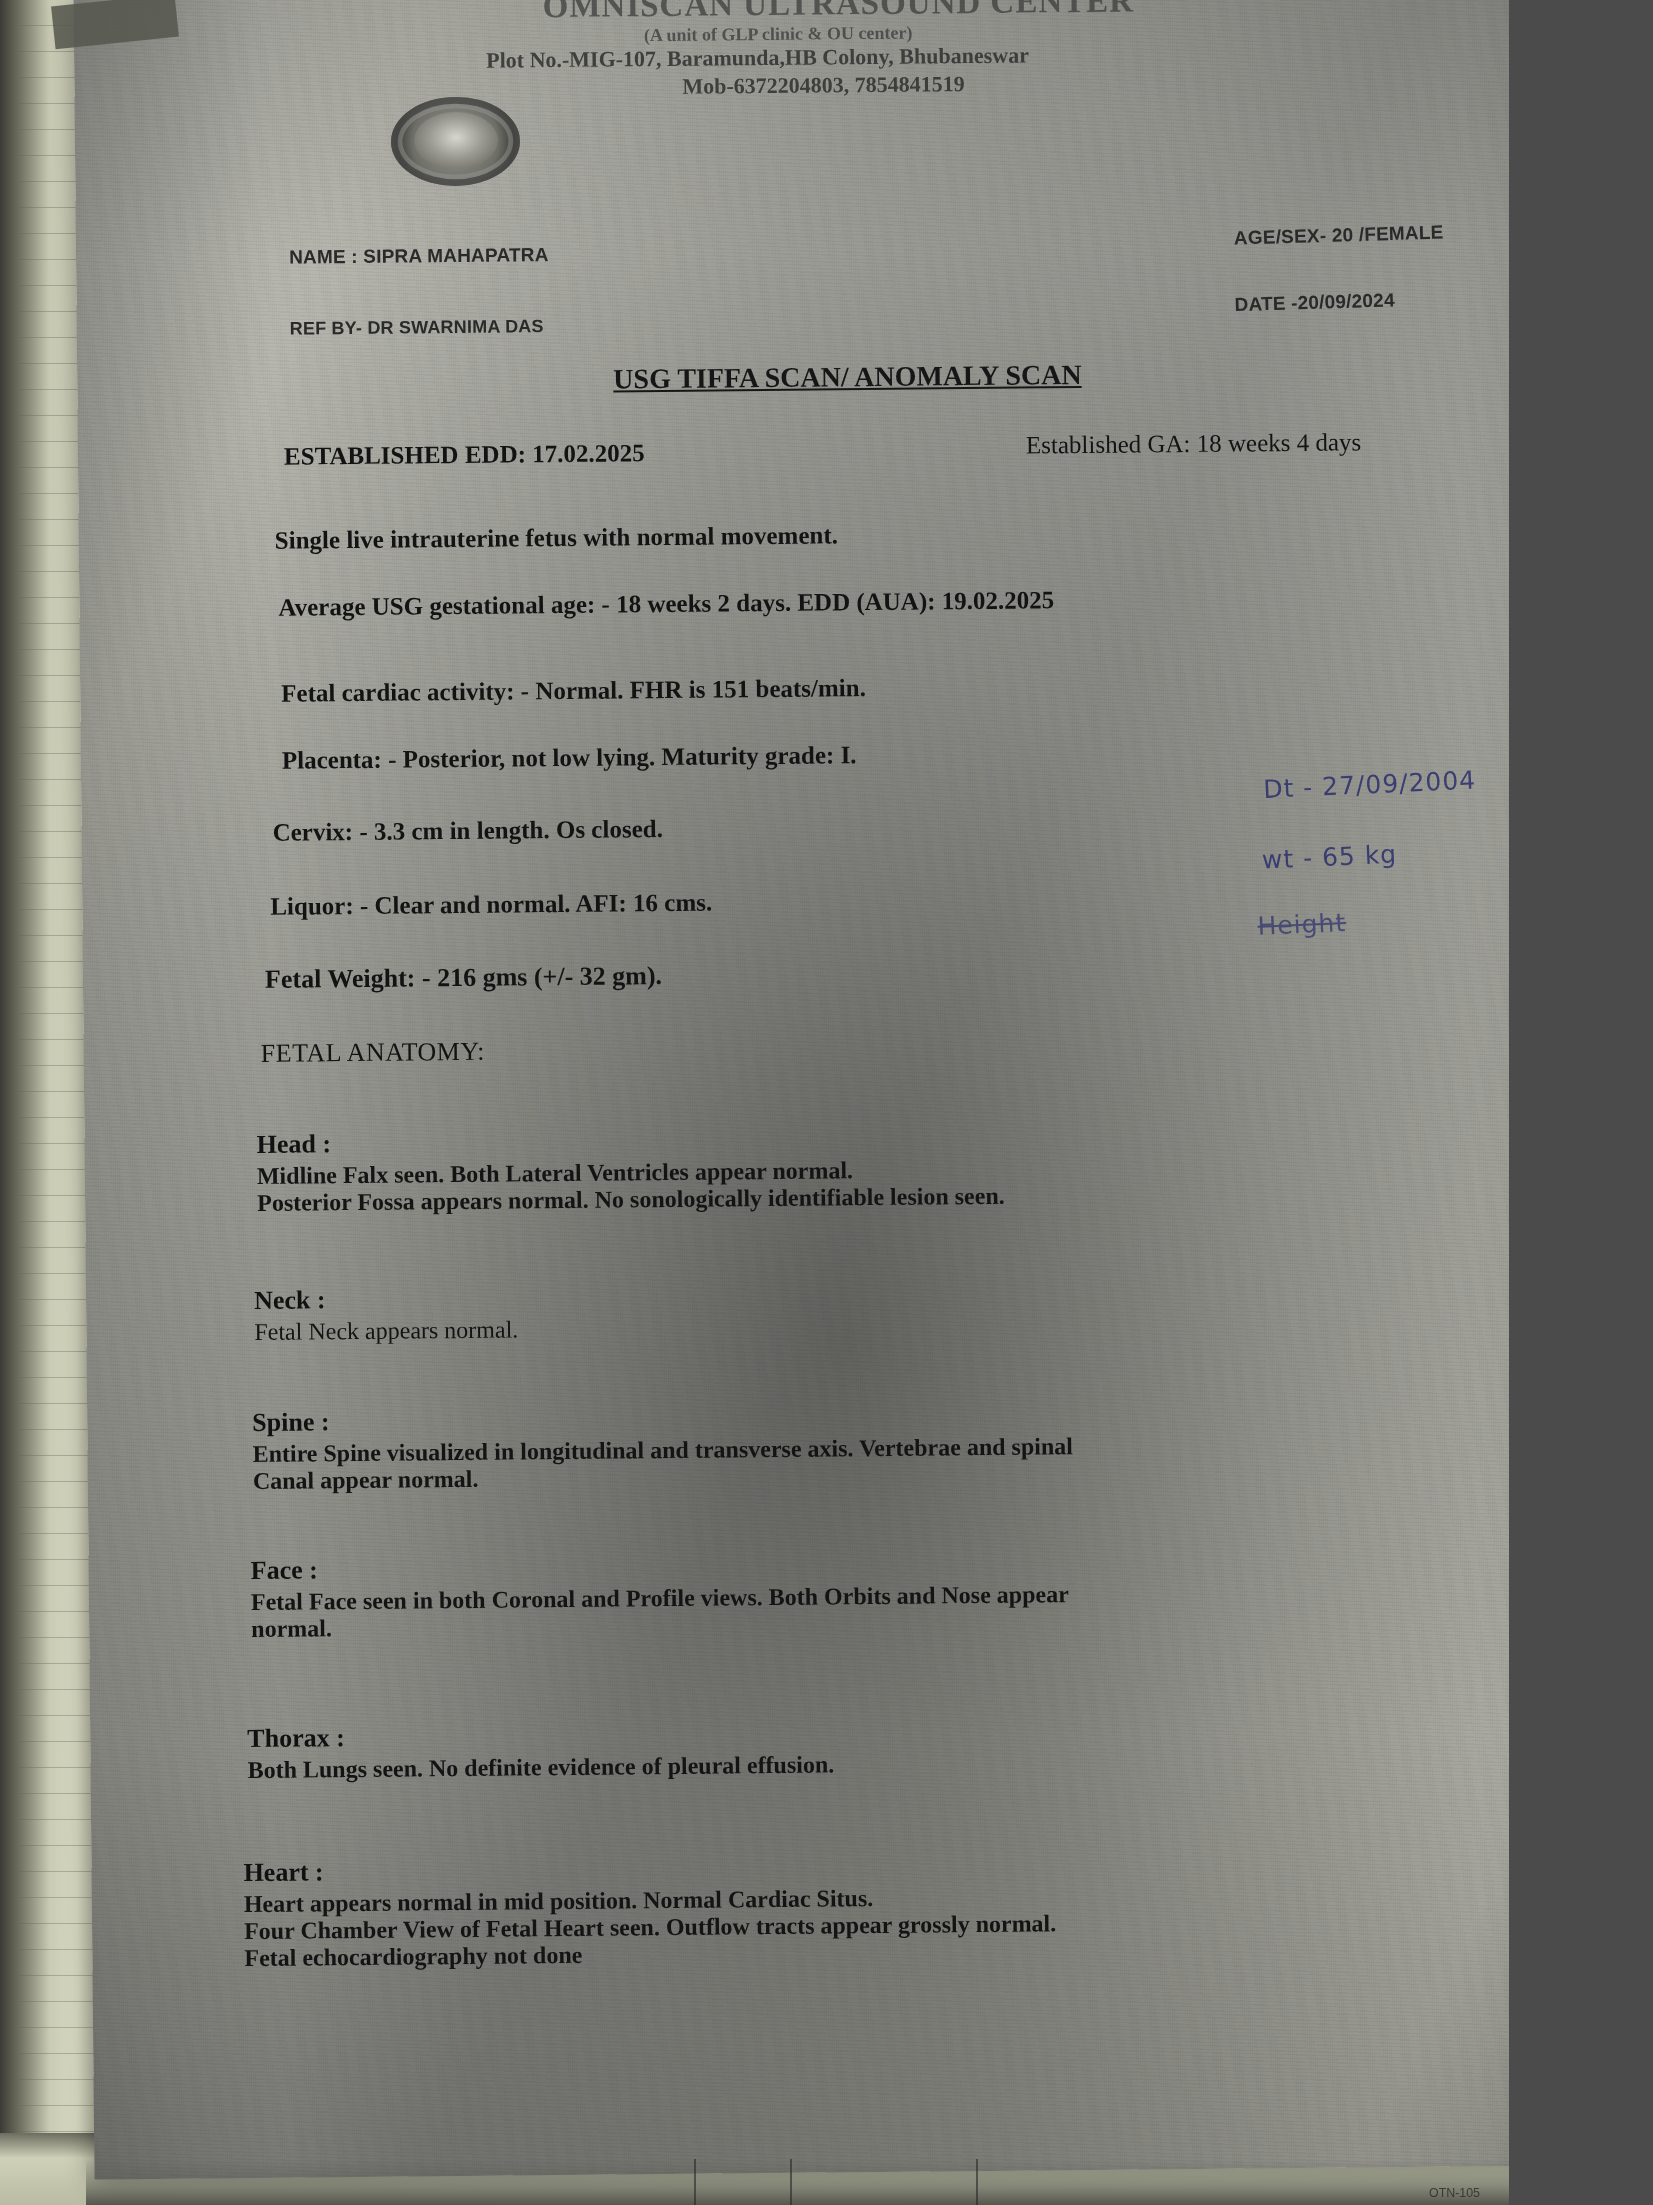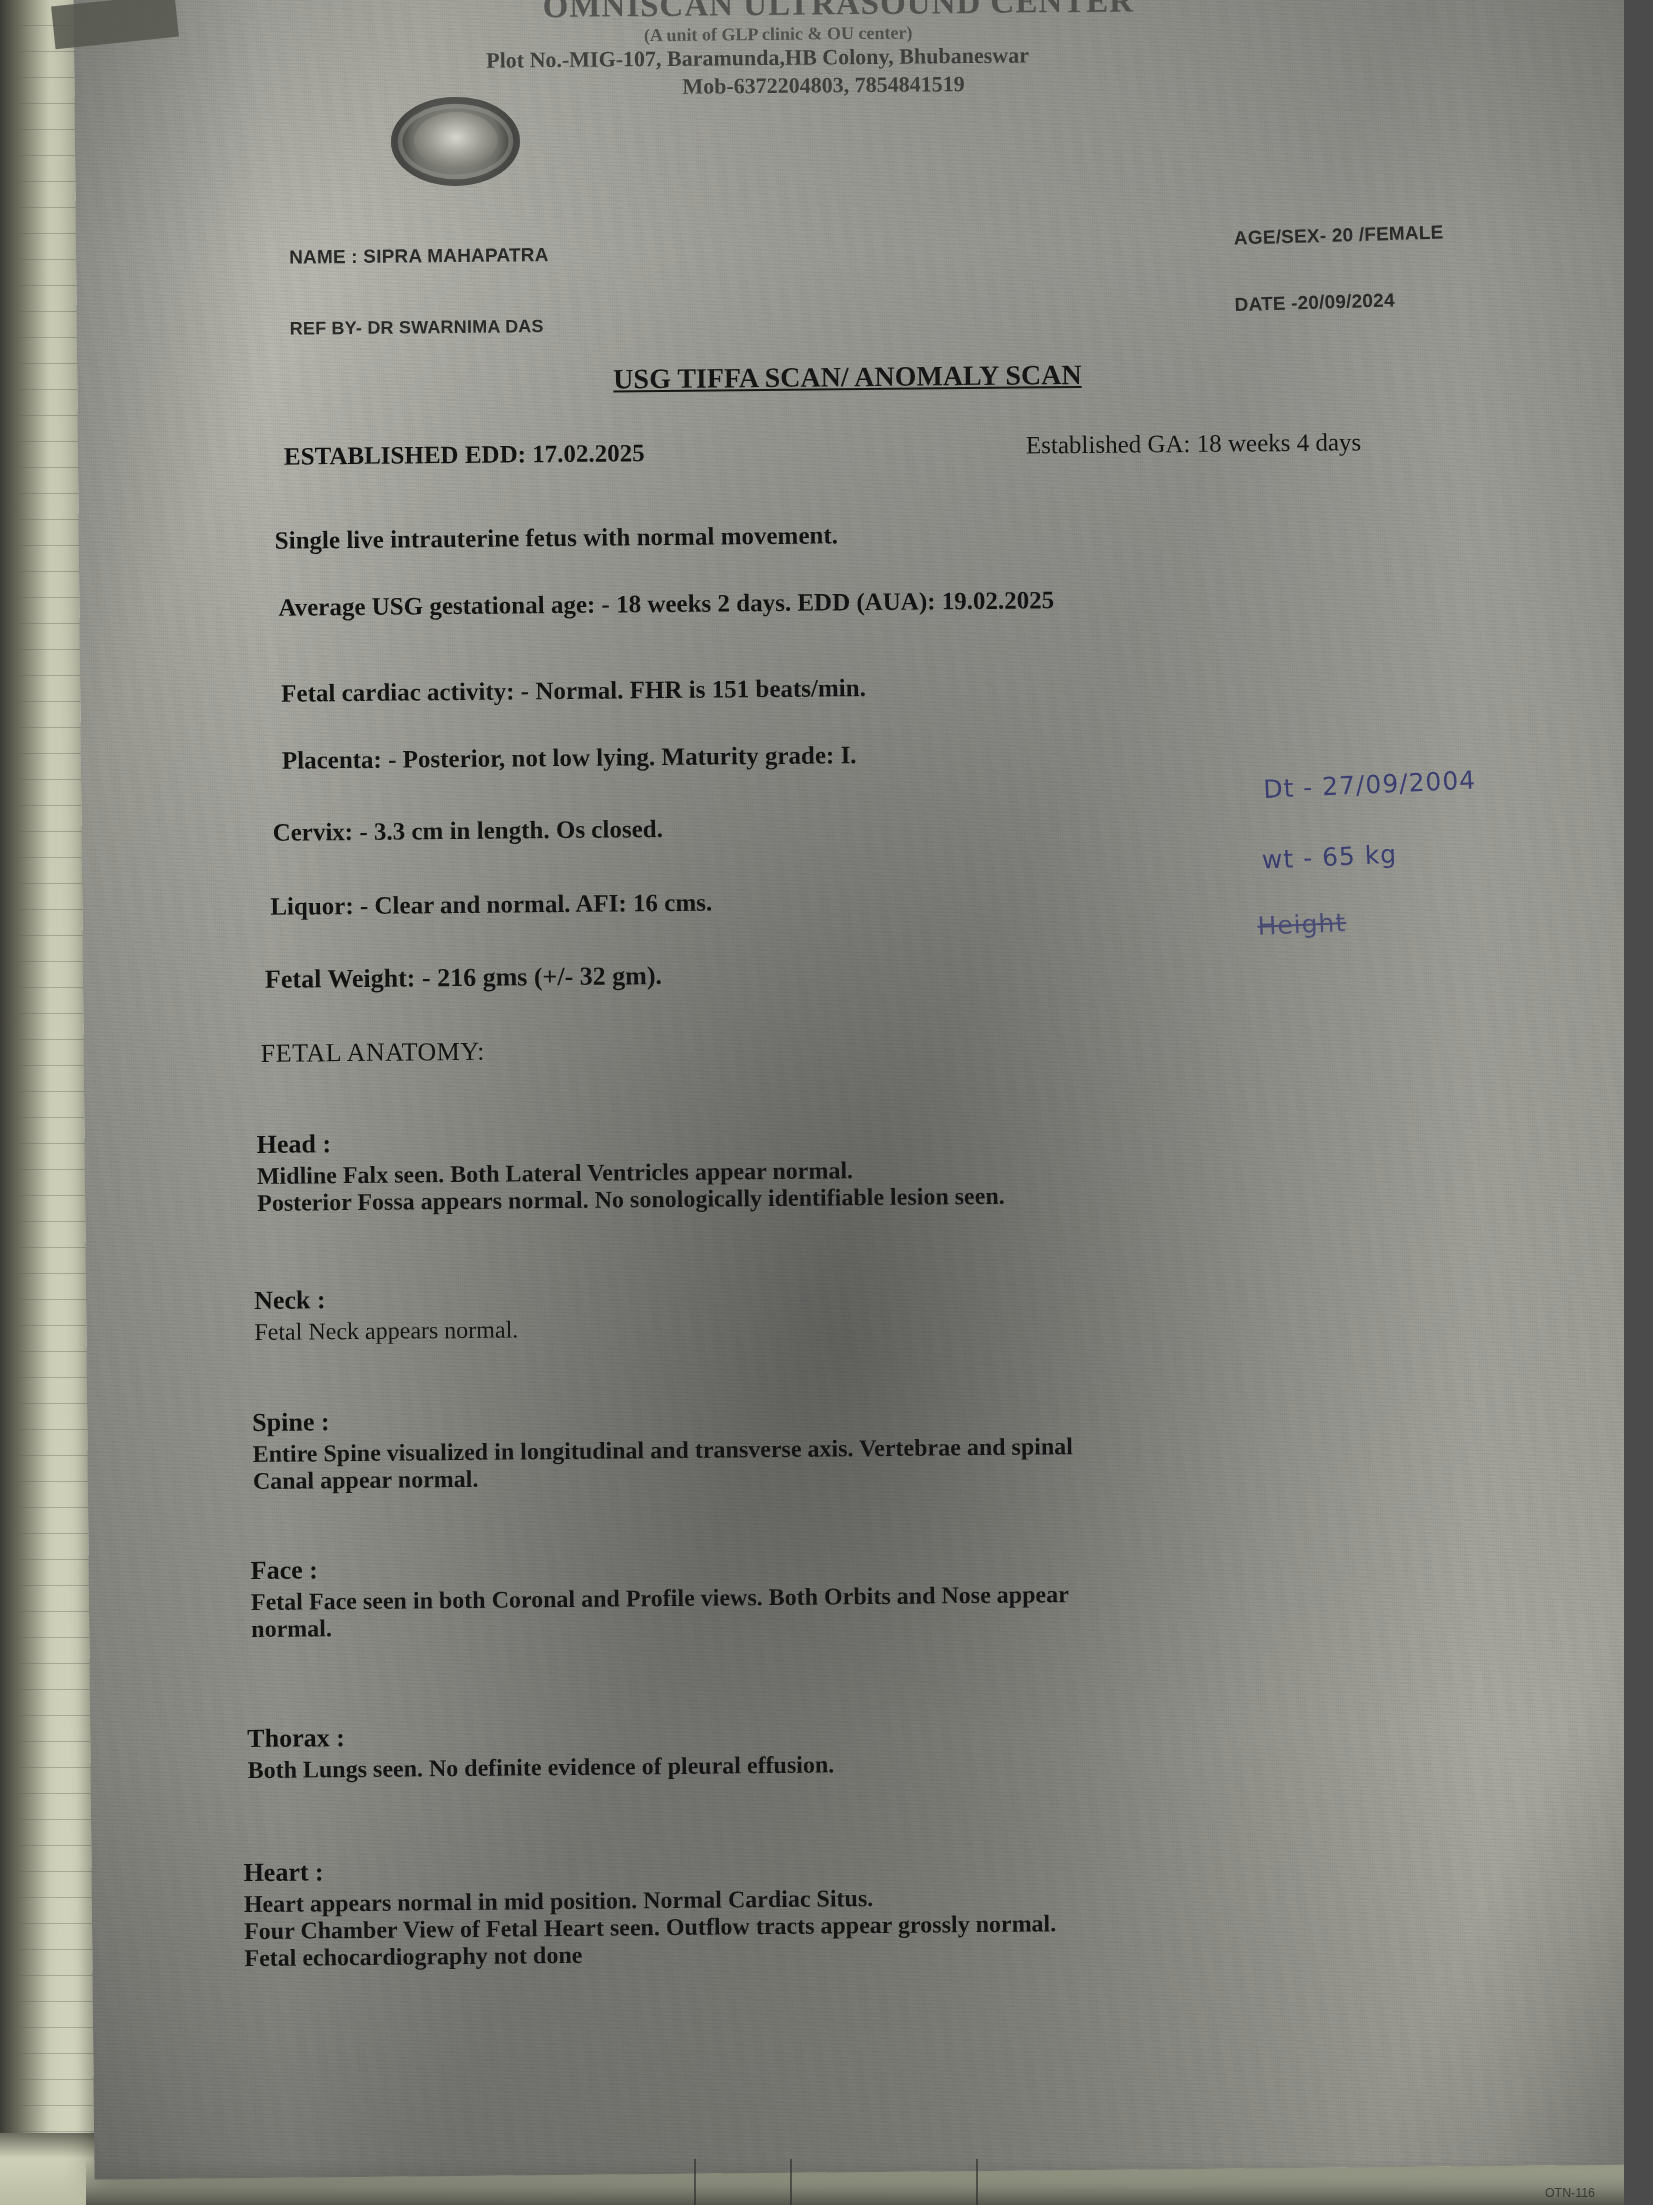--- a/index.html
+++ b/index.html
@@ -10,21 +10,21 @@
   body {
     width: 1654px;
     height: 2205px;
     overflow: hidden;
     font-family: "Liberation Serif", serif;
   }
 
   
   .photo {
     position: relative;
-    width: 1624px;
+    width: 1509px;
     height: 2205px;
     background: #5a5a52;
     overflow: hidden;
   }
 
   
   .desk {
     position: absolute;
     inset: 0;
     background:
@@ -368,15 +368,15 @@
     </div>
   </div>
 
   <div class="corner-fold"></div>
 
   <div class="bottom-bar">
     <div class="tick" style="left:608px"></div>
     <div class="tick" style="left:704px"></div>
     <div class="tick" style="left:890px"></div>
   </div>
-  <div class="code">OTN-116</div>
+  <div class="code">OTN-105</div>
 </div>
 
 
 </body></html>

